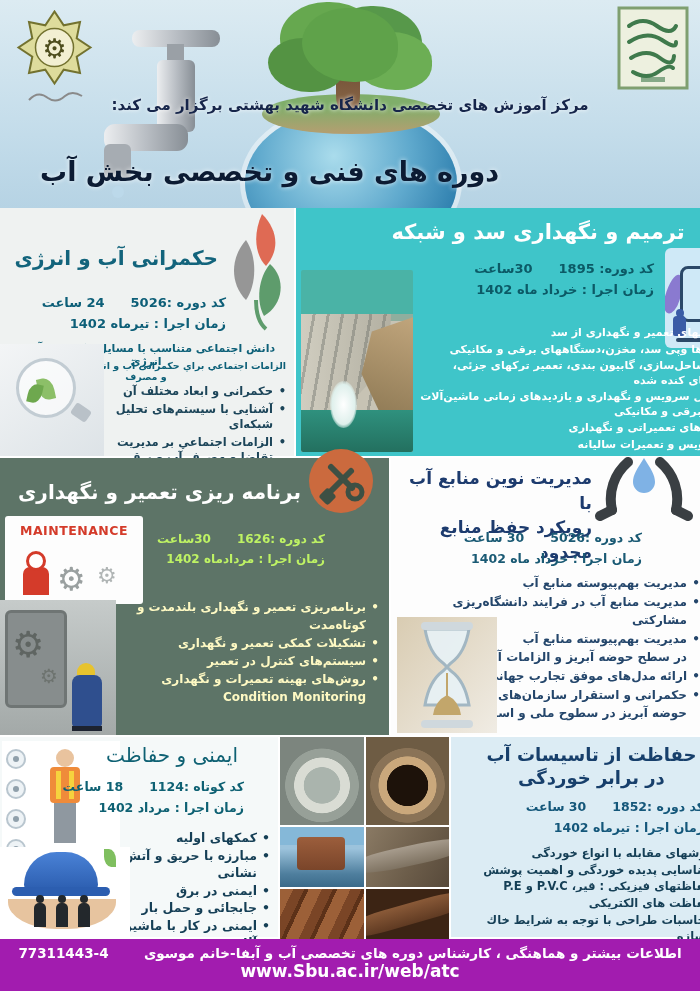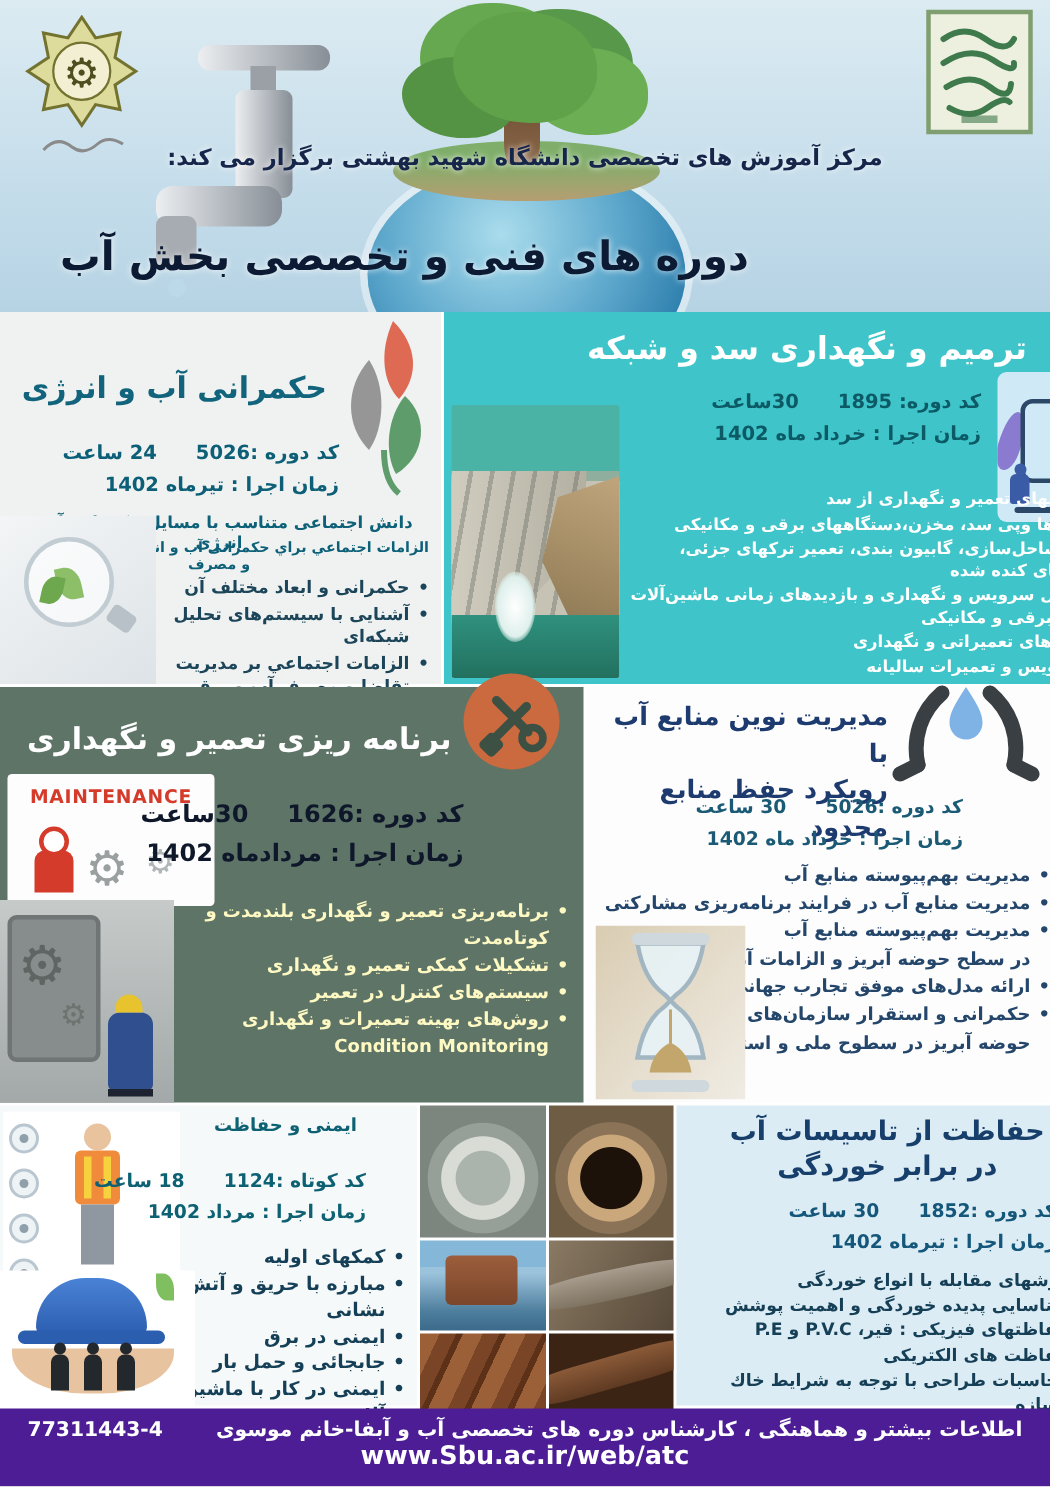--- a/index.html
+++ b/index.html
@@ -104,21 +104,21 @@
   .maint-title{position:absolute;right:88px;top:22px;font-size:20px;font-weight:bold;color:#fff;}
   .maint-img{position:absolute;left:5px;top:58px;width:138px;height:88px;background:#fdfdfd;border-radius:3px;}
   .m-label{position:absolute;top:7px;left:0;right:0;text-align:center;color:#d43b2a;
            font-size:12.5px;font-weight:bold;letter-spacing:.5px;direction:ltr;}
   .m-person{position:absolute;left:18px;bottom:9px;width:26px;height:28px;background:#d43b2a;
             border-radius:7px 7px 0 0;}
   .m-person::before{content:"";position:absolute;top:-16px;left:3px;width:14px;height:14px;
             background:#fff;border:3px solid #d43b2a;border-radius:50%;}
   .m-g1{position:absolute;left:52px;bottom:6px;font-size:32px;color:#9aa0a0;}
   .m-g2{position:absolute;left:92px;bottom:16px;font-size:22px;color:#b0b5b5;}
-  .maint-info{position:absolute;right:80px;top:72px;font-size:16px;color:#0f172a;}
+  .maint-info{position:absolute;right:64px;top:72px;font-size:12px;color:#bef264;}
   .maint-bullets{position:absolute;right:10px;top:140px;width:266px;font-size:12px;
                  font-weight:bold;color:#fef9c3;line-height:1.5;}
   .maint-worker{position:absolute;left:0;top:142px;width:116px;height:135px;overflow:hidden;
                 background:linear-gradient(180deg,#c6cbca,#a3a9a8);}
   .mw-mach{position:absolute;left:5px;top:10px;width:62px;height:98px;background:#878d8d;
            border:3px solid #6f7574;border-radius:6px;}
   .mw-g1{position:absolute;left:12px;top:24px;font-size:36px;color:#5f6562;}
   .mw-g2{position:absolute;left:40px;top:64px;font-size:20px;color:#6d736f;}
   .mw-wrk{position:absolute;right:14px;bottom:8px;width:30px;height:52px;background:#2f4f8e;
           border-radius:8px 8px 4px 4px;}
@@ -143,21 +143,21 @@
        background:#eef3f6;}
   .ppe::after{content:"";position:absolute;left:5px;top:5px;width:6px;height:6px;border-radius:50%;
        background:#90a0ab;}
   .ppe1{top:8px;} .ppe2{top:38px;} .ppe3{top:68px;} .ppe4{top:98px;}
   .sfig-head{position:absolute;left:54px;top:8px;width:18px;height:18px;border-radius:50%;background:#e9c39e;}
   .sfig-vest{position:absolute;left:48px;top:26px;width:30px;height:36px;background:#ef8b3a;border-radius:4px;}
   .sfig-vest::after{content:"";position:absolute;left:6px;top:4px;width:5px;height:28px;background:#f6d23e;
        box-shadow:13px 0 0 #f6d23e;}
   .sfig-pants{position:absolute;left:52px;top:62px;width:22px;height:40px;background:#8f98a0;}
   .sbar{position:absolute;left:34px;bottom:6px;width:72px;height:8px;background:#3f7fc1;border-radius:2px;}
-  .safety-title{position:absolute;right:40px;top:6px;font-size:12px;font-weight:bold;color:#0e6173;}
+  .safety-title{position:absolute;right:40px;top:6px;font-size:20px;font-weight:normal;color:#0e6173;}
   .safety-info{position:absolute;right:34px;top:40px;font-size:12.5px;color:#0e6173;}
   .safety-bullets{position:absolute;right:8px;top:92px;width:172px;font-size:12.5px;
                   font-weight:bold;color:#153f56;line-height:1.4;}
   .safety-helmet{position:absolute;left:0;bottom:0;width:130px;height:90px;background:#fff;overflow:hidden;}
   .helm{position:absolute;left:24px;top:5px;width:74px;height:38px;
         background:linear-gradient(#4a82d6,#2c5eb0);border-radius:37px 37px 6px 6px;}
   .brim{position:absolute;left:12px;top:40px;width:98px;height:9px;background:#2c5eb0;border-radius:5px;}
   .hands2{position:absolute;left:8px;top:52px;width:108px;height:30px;background:#e7c49f;
           border-radius:0 0 45% 45%/0 0 90% 90%;}
   .sil{position:absolute;bottom:10px;width:12px;height:24px;background:#23282c;border-radius:5px 5px 0 0;}
@@ -184,21 +184,21 @@
 
   
   .card-corr{position:absolute;left:451px;top:737px;width:281px;height:200px;background:#dcecf4;}
   .corr-title{position:absolute;left:0;right:0;top:6px;text-align:center;font-size:18px;
               font-weight:bold;color:#173f6b;line-height:1.3;}
   .corr-info{position:absolute;right:28px;top:60px;font-size:12.5px;color:#14577a;}
   .corr-bullets{position:absolute;right:6px;left:4px;top:108px;font-size:11.5px;
                 font-weight:bold;color:#153f56;line-height:1.45;}
 
   
-  .footer{position:absolute;left:0;top:939px;width:700px;height:52px;background:#4c1d95;
+  .footer{position:absolute;left:0;top:939px;width:700px;height:52px;background:#a21caf;
           color:#fff;text-align:center;}
   .footer-line1{padding-top:6px;font-size:13.5px;font-weight:bold;}
   .footer-line2{font-size:17px;font-weight:bold;direction:ltr;}
 </style>
 </head>
 <body>
 
 <div class="poster">
 
   <div class="header">
@@ -355,21 +355,21 @@
     <div class="water-title">
       <div>مدیریت نوین منابع آب با</div>
       <div>رویکرد حفظ منابع محدود</div>
     </div>
     <div class="water-info info">
       <div><span>کد دوره :5026</span><span class="spacer"></span><span>30 ساعت</span></div>
       <div>زمان اجرا : خرداد ماه 1402</div>
     </div>
     <ul class="blist water-bullets">
       <li>مدیریت بهم‌پیوسته منابع آب</li>
-      <li>مدیریت منابع آب در فرایند برنامه‌ریزی مشارکتی</li>
+      <li>مدیریت منابع آب در فرایند دانشگاه‌ریزی مشارکتی</li>
       <li>مدیریت بهم‌پیوسته منابع آب</li>
       <li class="cont">در سطح حوضه آبریز و الزامات آن</li>
       <li>ارائه مدل‌های موفق تجارب جهانی</li>
       <li>حکمرانی و استقرار سازمان‌های</li>
       <li class="cont">حوضه آبریز در سطوح ملی و استانی</li>
     </ul>
     <svg class="water-hourglass" viewBox="0 0 100 116">
       <defs>
         <linearGradient id="sb" x1="0" y1="0" x2="1" y2="1">
           <stop offset="0" stop-color="#d9ccb2"></stop>

